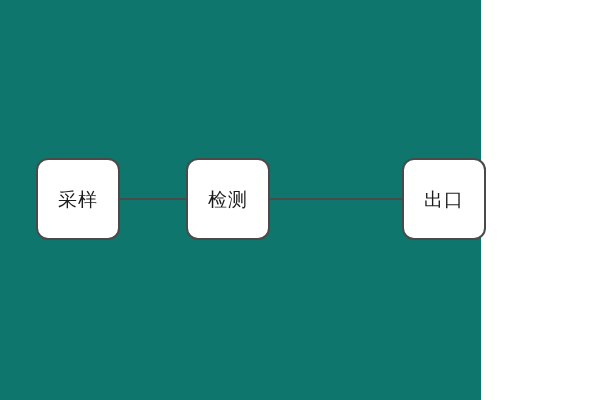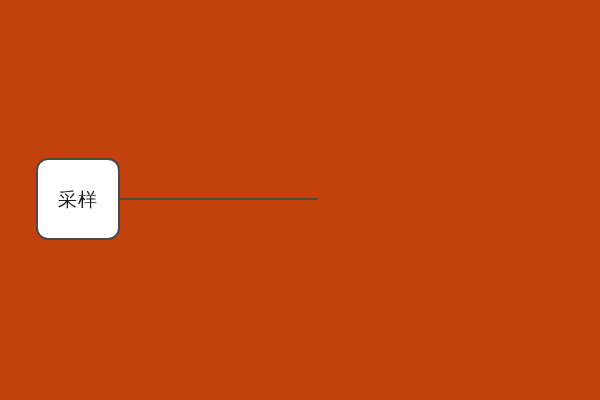--- a/index.html
+++ b/index.html
@@ -8,23 +8,23 @@
   }
   body {
     width: 600px;
     height: 400px;
     background: #ffffff;
     font-family: "Liberation Sans", sans-serif;
     overflow: hidden;
   }
   .canvas {
     position: relative;
-    width: 600px;
+    width: 481px;
     height: 400px;
-    background: #c2410c;
+    background: #0f766e;
   }
   .flow-row {
     position: absolute;
     left: 36px;
     top: 158px;
     display: flex;
     flex-direction: row;
     align-items: center;
   }
   .node {
@@ -58,21 +58,27 @@
 
 <div class="canvas">
   <div class="flow-row">
 
     <div class="node">
       <span class="node-label">采样</span>
     </div>
 
     <div class="connector"></div>
 
+    <div class="node">
+      <span class="node-label">检测</span>
+    </div>
 
     <div class="connector"></div>
 
 
     <div class="connector"></div>
 
+    <div class="node">
+      <span class="node-label">出口</span>
+    </div>
 
   </div>
 </div>
 
 </body></html>

